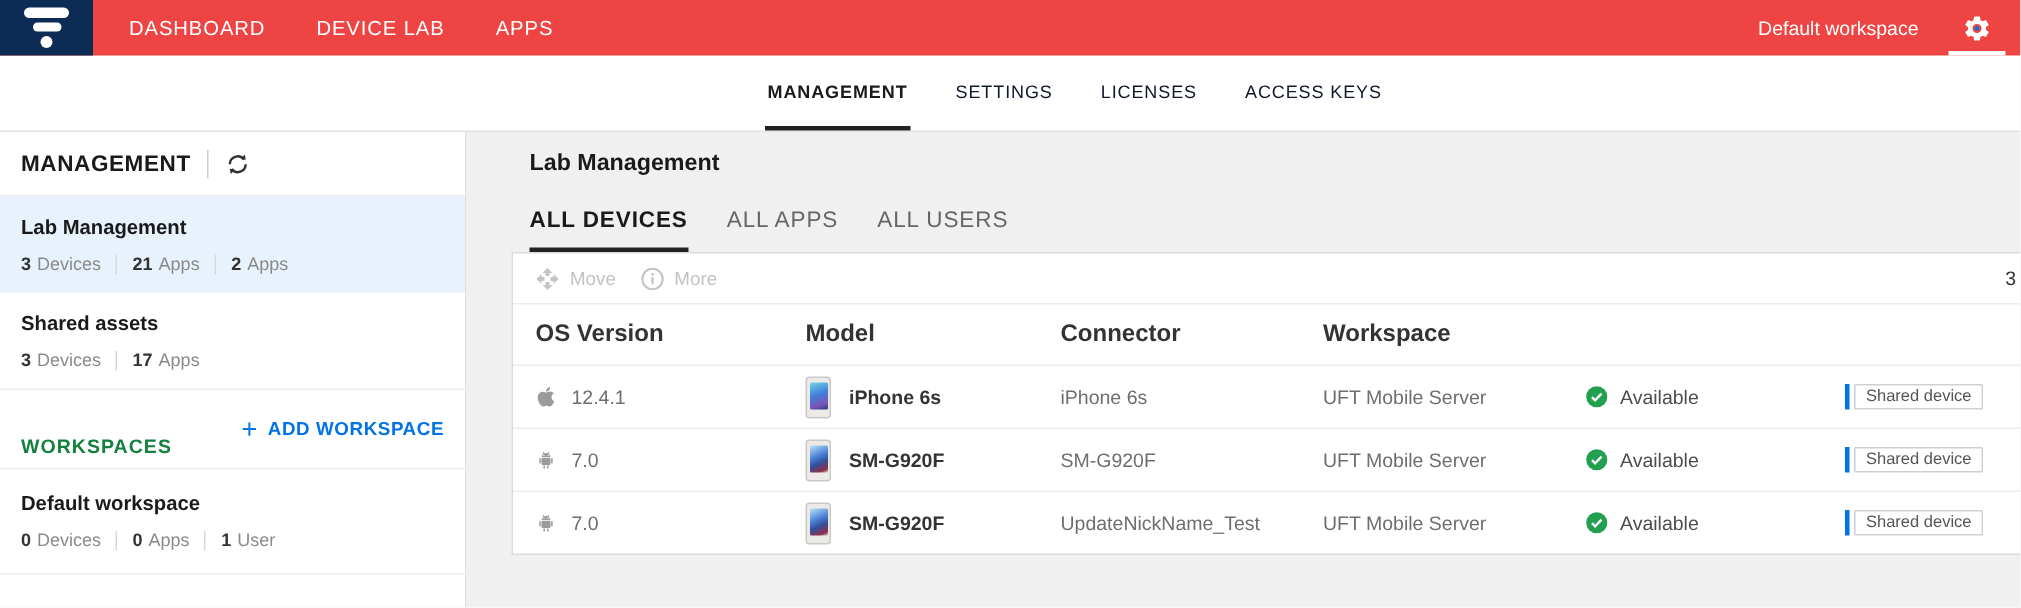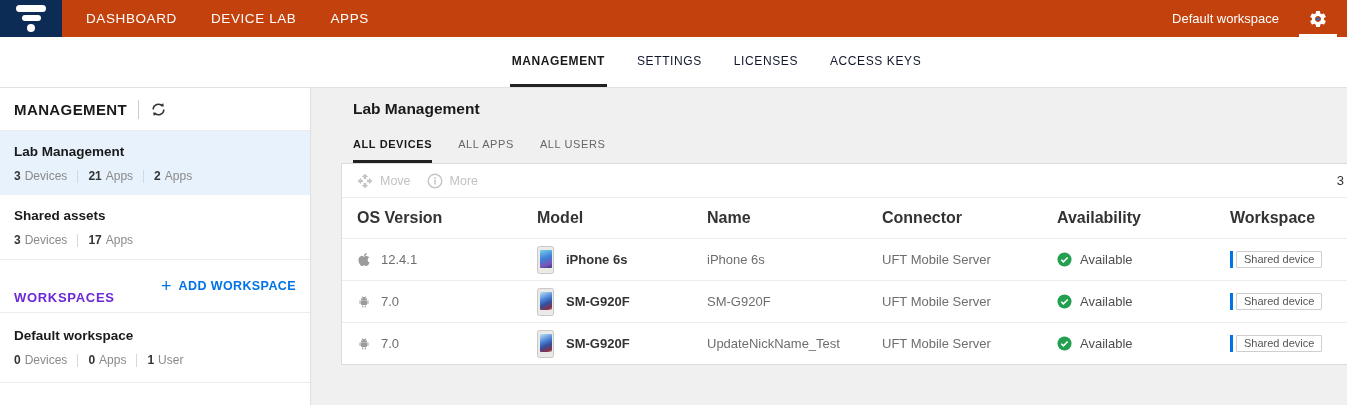--- a/index.html
+++ b/index.html
@@ -1,21 +1,21 @@
 <!DOCTYPE html>
 <html><head>
 <meta charset="utf-8">
 <style>
   * { margin:0; padding:0; box-sizing:border-box; }
   html,body { width:1347px; height:405px; overflow:hidden; }
   body { font-family:"Liberation Sans", sans-serif; background:#fff; color:#222; }
   .app { position:relative; width:1347px; height:405px; }
 
   
-  .topnav { height:37px; background:#c2410c; display:flex; align-items:stretch; position:relative; }
+  .topnav { height:37px; background:#ef4444; display:flex; align-items:stretch; position:relative; }
   .logo { width:62px; background:#0c2c55; display:flex; flex-direction:column; align-items:center; justify-content:center; gap:3px; }
   .logo .bar1 { width:30px; height:7px; background:#fff; border-radius:4px; }
   .logo .bar2 { width:19px; height:6px; background:#fff; border-radius:3px; }
   .logo .dot  { width:8px;  height:8px; background:#fff; border-radius:50%; }
   .topnav nav { display:flex; align-items:center; margin-left:24px; gap:34px; }
   .topnav nav a { color:#fff; font-size:13.5px; letter-spacing:0.6px; text-decoration:none; cursor:pointer; }
   .topnav-right { margin-left:auto; display:flex; align-items:stretch; gap:20px; padding-right:10px; }
   .ws-label { color:#fff; font-size:13px; align-self:center; }
   .gear-wrap { position:relative; display:flex; align-items:center; padding:0 9px; cursor:pointer; }
   .gear-underline { position:absolute; bottom:0; left:50%; transform:translateX(-50%); width:38px; height:3px; background:#fff; }
@@ -33,31 +33,31 @@
   .sb-vdiv { width:1px; height:19px; background:#ccc; margin:0 11px; }
   .icon-btn { background:none; border:none; cursor:pointer; display:flex; align-items:center; padding:0; }
   .sb-item { padding:13px 14px 12px; border-bottom:1px solid #ececec; cursor:pointer; }
   .sb-item.selected { background:#e7f2fc; border-bottom:none; }
   .sb-item .sb-name { font-size:13.5px; font-weight:bold; color:#1a1a1a; margin-bottom:10px; }
   .stats { display:flex; align-items:center; font-size:12px; }
   .stat-num { font-weight:bold; color:#333; margin-right:4px; }
   .stat-lab { color:#8a8a8a; }
   .stat-div { width:1px; height:13px; background:#d8d8d8; margin:0 10px; }
   .sb-ws-header { height:52px; display:flex; align-items:center; justify-content:space-between; padding:0 14px; }
-  .sb-ws-title { font-size:13px; font-weight:bold; letter-spacing:0.7px; color:#6d28d9;margin-top:22px; }
+  .sb-ws-title { font-size:13px; font-weight:bold; letter-spacing:0.7px; color:#15803d;margin-top:22px; }
   .add-ws { display:flex; align-items:center; color:#0073e7; background:none; border:none; cursor:pointer; font-family:inherit; }
   .add-ws .plus { font-size:18px; font-weight:normal; margin-right:7px; line-height:1; }
   .add-ws .add-lab { font-size:12.5px; font-weight:bold; letter-spacing:0.4px; }
   .sb-item.ws { border-top:1px solid #ececec; padding-top:15px; padding-bottom:15px; }
 
   
   .content { flex:1; background:#f0f0f0; overflow:hidden; }
   .page-title { font-size:15.5px; font-weight:bold; color:#1a1a1a; margin:12px 0 0 42px; }
   .content-tabs { display:flex; gap:26px; margin:20px 0 0 42px; }
-  .ctab { font-size:11px; letter-spacing:0.6px; color:#666; padding-bottom:10px; border-bottom:3px solid transparent; cursor:pointer; }
+  .ctab { font-size:15px; letter-spacing:0.6px; color:#666; padding-bottom:10px; border-bottom:3px solid transparent; cursor:pointer; }
   .ctab.active { color:#1a1a1a; font-weight:bold; border-bottom-color:#222; }
   .card { background:#fff; border:1px solid #dcdcdc; border-right:none; margin:0 0 0 30px; width:calc(100% - 30px); }
   .toolbar { height:34px; display:flex; align-items:center; padding:0 4px 0 15px; position:relative; border-bottom:1px solid #ececec; }
   .tool-btn { display:flex; align-items:center; gap:7px; color:#c2c2c2; font-size:12.5px; background:none; border:none; margin-right:16px; cursor:default; font-family:inherit; }
   .toolbar-count { position:absolute; right:3px; font-size:13px; color:#333; }
   .grid { display:grid; grid-template-columns:180px 170px 175px 175px 173px 1fr; align-items:center; padding-left:15px; }
   .thead { height:40px; }
   .th { font-size:16px; font-weight:bold; color:#333; }
   .trow { height:42px; border-top:1px solid #ececec; cursor:pointer; }
   .cell { font-size:13px; color:#6e6e6e; display:flex; align-items:center; }
@@ -197,23 +197,21 @@
                 <rect x="7.25" y="6.6" width="1.5" height="5" rx="0.7" fill="#c4c4c4"></rect>
               </svg>
             <span>More</span>
           </button>
           <span class="toolbar-count">3</span>
         </div>
 
         <div class="grid thead">
           <div class="th">OS Version</div>
           <div class="th">Model</div>
-          <div class="th">Name</div>
           <div class="th">Connector</div>
-          <div class="th">Availability</div>
           <div class="th">Workspace</div>
         </div>
 
         <div class="grid trow">
           <div class="cell">
             <span class="os-icn">
               <svg width="14" height="15" viewBox="0 0 384 512">
                   <path fill="#9b9b9b" d="M318.7 268.7c-.2-36.7 16.4-64.4 50-84.8-18.8-26.9-47.2-41.7-84.7-44.6-35.5-2.8-74.3 20.7-88.5 20.7-15 0-49.4-19.7-76.4-19.7C63.3 141.2 4 184.8 4 273.5q0 39.3 14.4 81.2c12.8 36.7 59 126.7 107.2 125.2 25.2-.6 43-17.9 75.8-17.9 31.8 0 48.3 17.9 76.4 17.9 48.6-.7 90.4-82.5 102.6-119.3-65.2-30.7-61.7-90-61.7-91.9zm-56.6-164.2c27.3-32.4 24.8-61.9 24-72.5-24.1 1.4-52 16.4-67.9 34.9-17.5 19.8-27.8 44.3-25.6 71.9 26.1 2 49.9-11.4 69.5-34.3z"></path>
                 </svg>
             </span>

